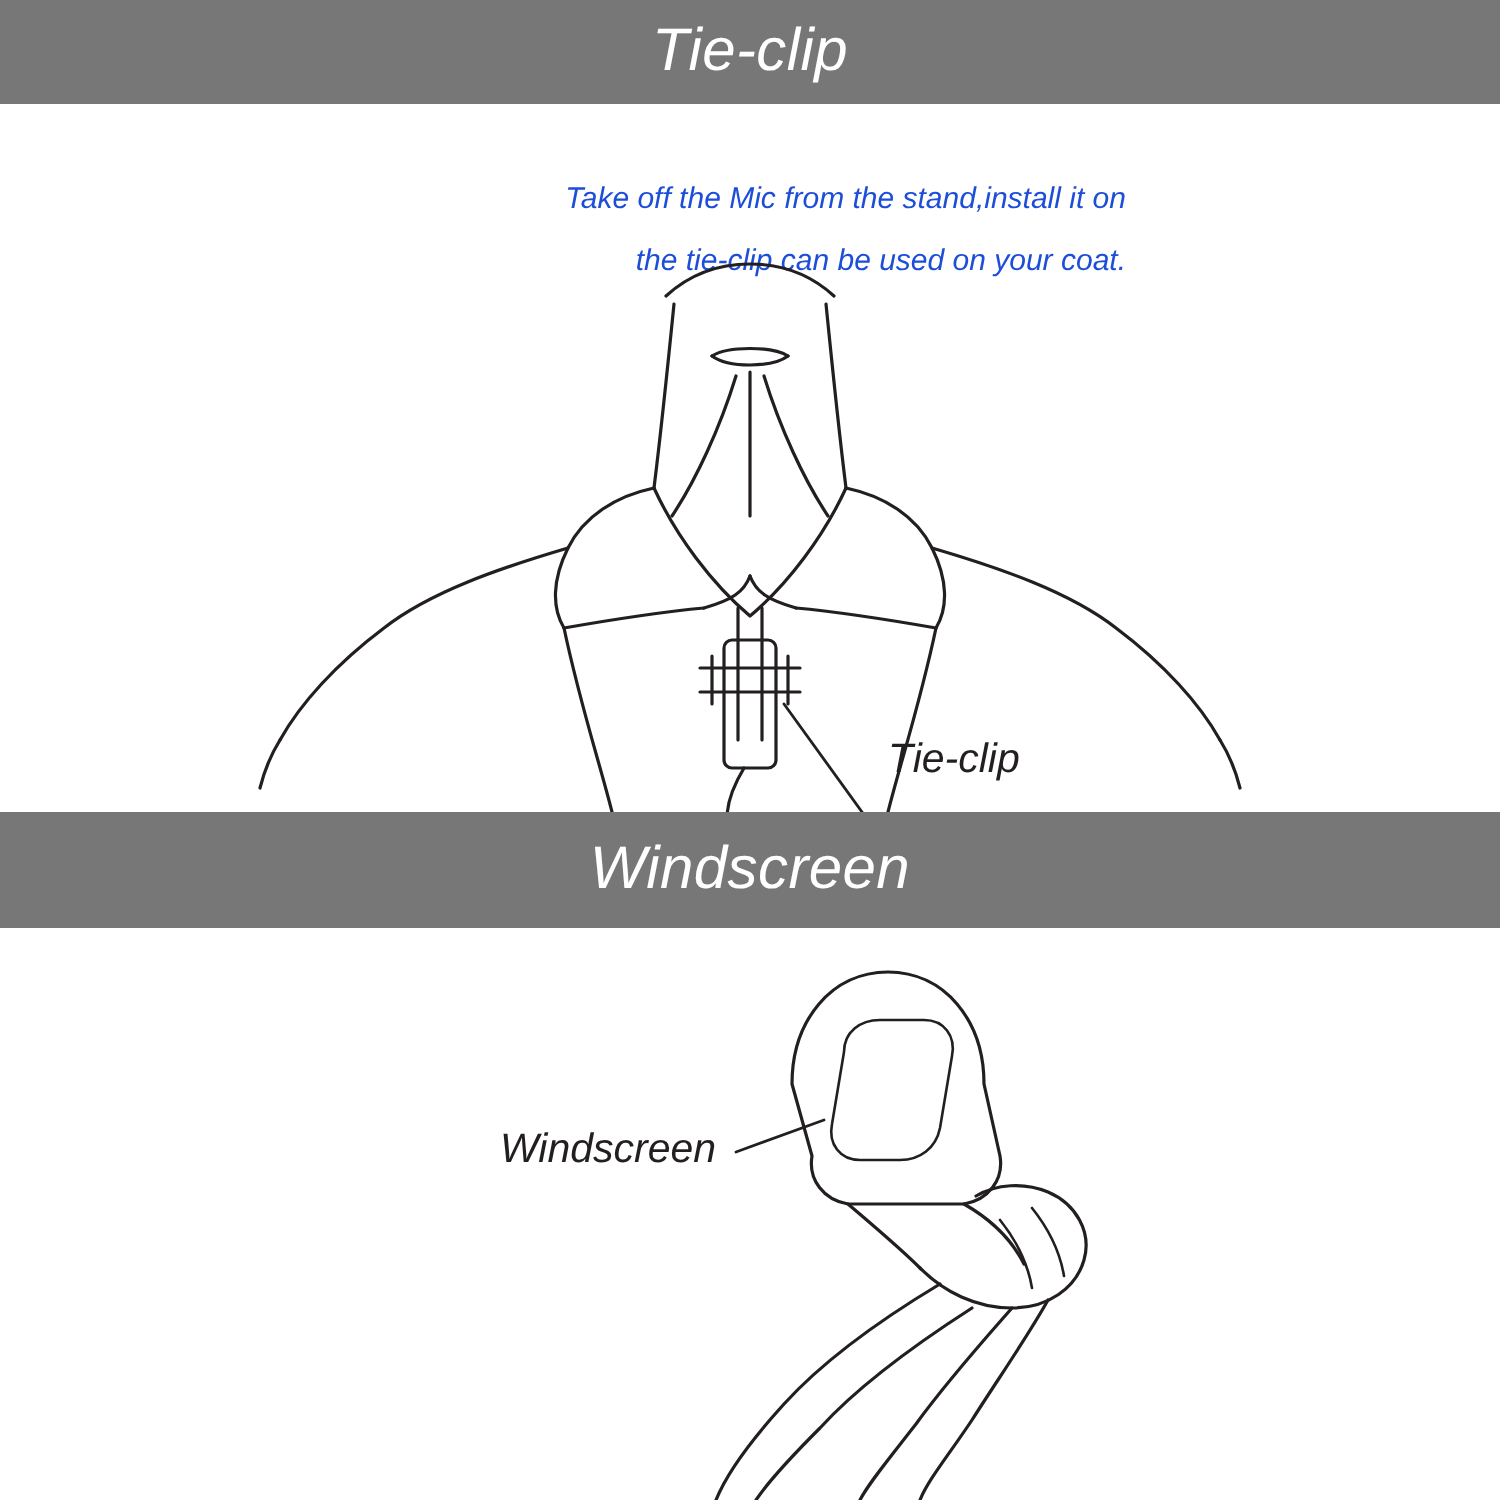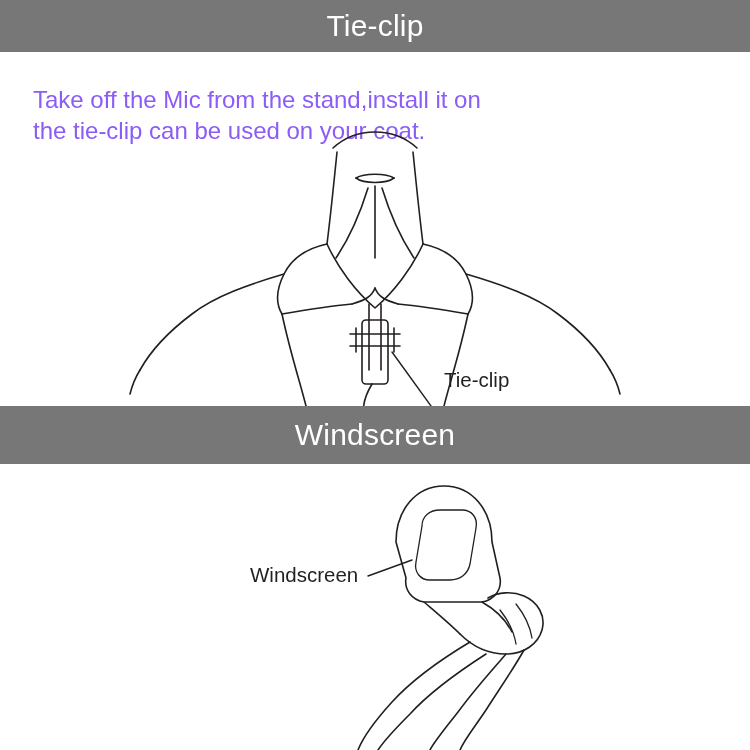--- a/index.html
+++ b/index.html
@@ -12,20 +12,21 @@
     height: 750px;
     font-family: "Liberation Sans", sans-serif;
     color: #231f20;
     overflow: hidden;
   }
   .page {
     position: relative;
     width: 750px;
     height: 750px;
     background: #ffffff;
+    font-style: italic;
   }
 
   
   .bar {
     position: absolute;
     left: 0;
     width: 750px;
     background: #777777;
     color: #ffffff;
     display: flex;
@@ -34,24 +35,25 @@
     font-size: 30px;
     font-weight: 400;
     letter-spacing: 0.2px;
   }
   #bar-tieclip { top: 0; height: 52px; }
   #bar-windscreen { top: 406px; height: 58px; }
 
   
   .body-text {
     position: absolute;
-    font-size: 24px;
+    font-size: 15px;
     line-height: 31px;
-    color: #8b5cf6;
+    color: #1d4ed8;
     white-space: pre-line;
+    text-align: right;
   }
   #tieclip-desc { left: 33px; top: 84px; width: 530px; }
   #windscreen-desc { left: 33px; top: 655px; width: 530px; }
 
   
   .illus {
     position: absolute;
     left: 0;
     width: 750px;
   }

